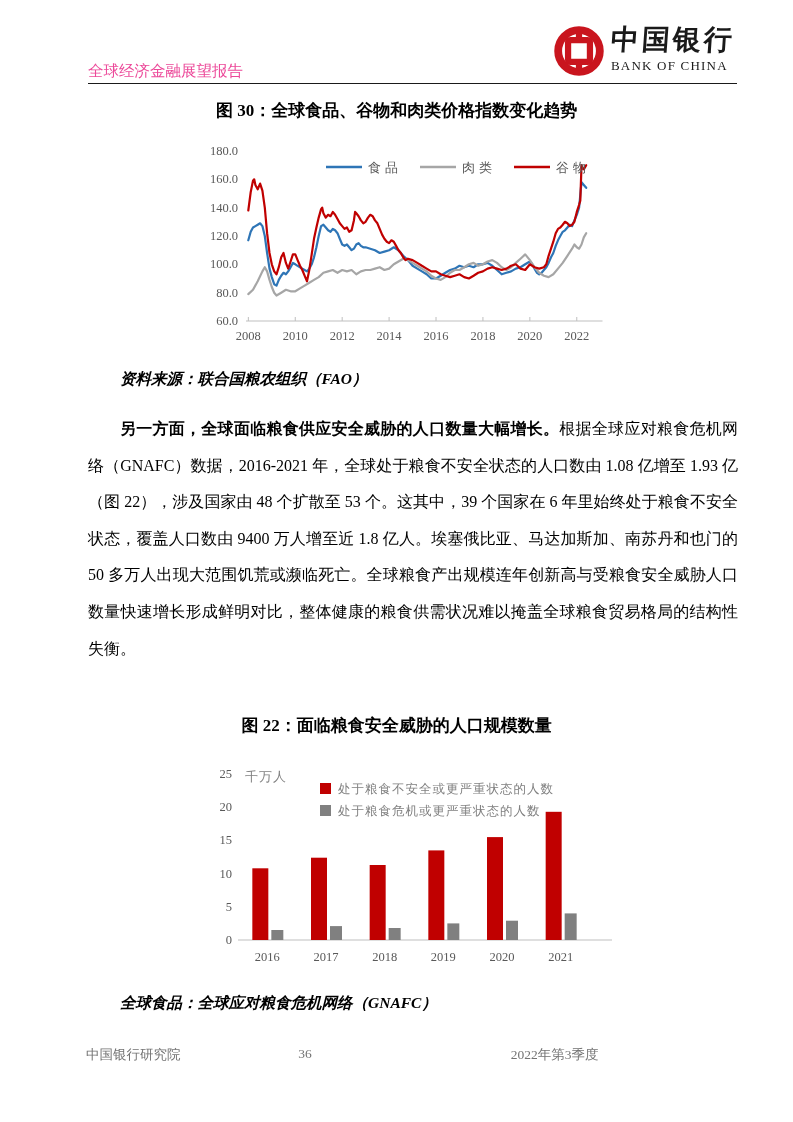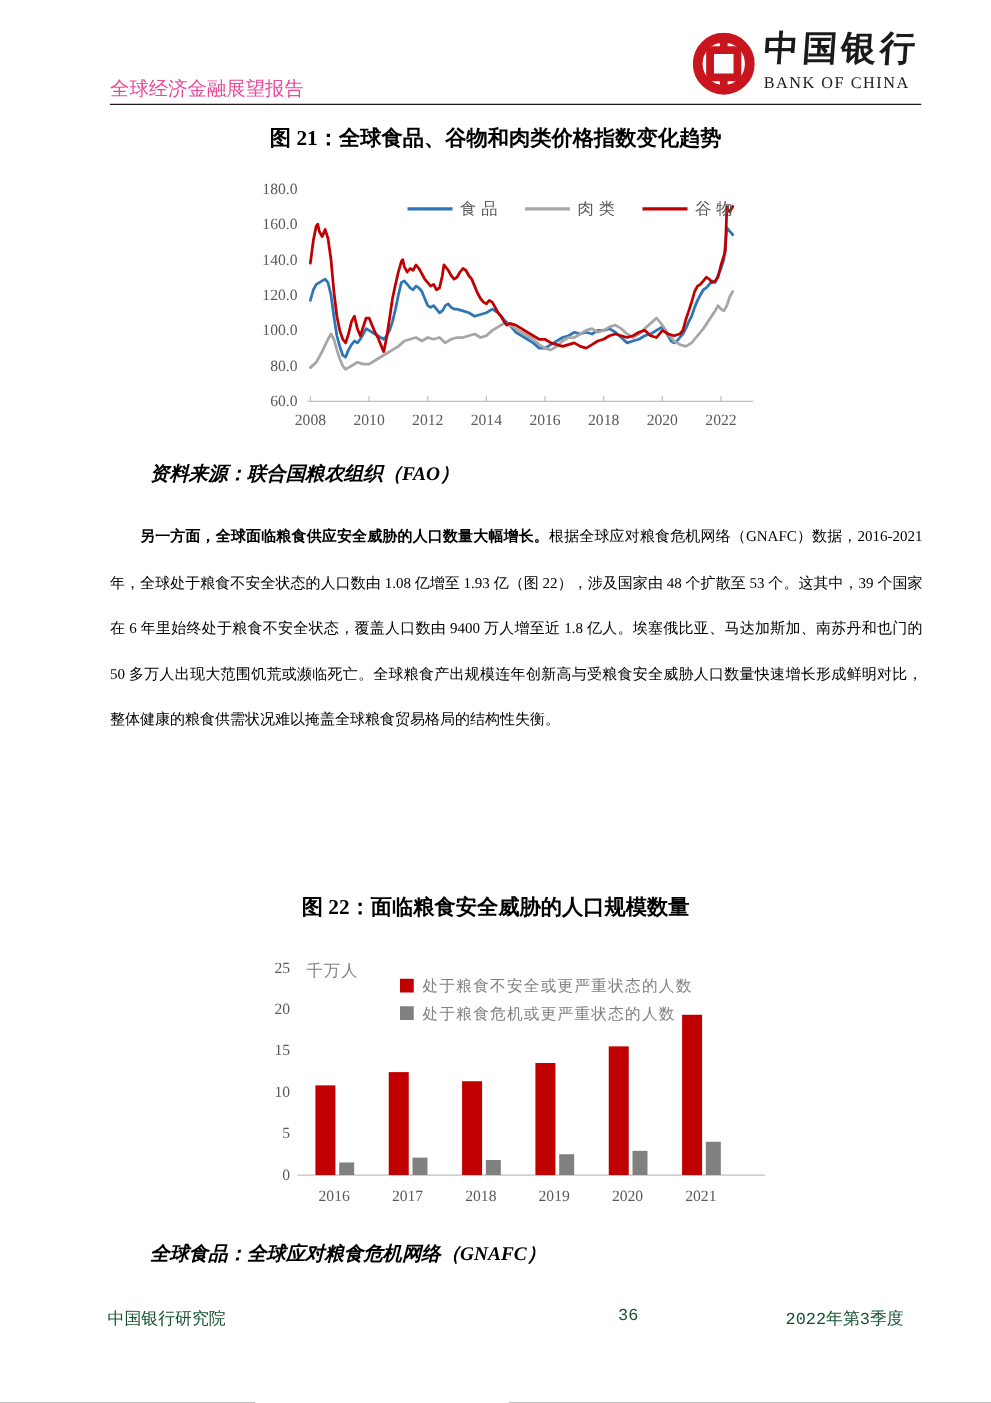--- a/index.html
+++ b/index.html
@@ -26,28 +26,28 @@
   .axisline{stroke:#bfbfbf;stroke-width:1;fill:none;}
   .legend1{font-family:"Liberation Serif","DejaVu Serif",serif;font-size:13px;fill:#595959;letter-spacing:4px;}
   .legend2{font-family:"Liberation Serif","DejaVu Serif",serif;font-size:12.5px;fill:#808080;letter-spacing:1px;}
   .unit{font-family:"Liberation Serif","DejaVu Serif",serif;font-size:13px;fill:#808080;letter-spacing:1px;}
   
   .source{position:absolute;left:120px;font-size:15.5px;font-weight:bold;margin:0;font-style:italic;}
   #source1{top:369px;}
   #source2{top:993px;}
   
   .body-para{position:absolute;left:88px;top:411px;width:650px;margin:0;
-             font-size:12px;line-height:36.6px;text-align:justify;text-indent:2em;
+             font-size:16px;line-height:36.6px;text-align:justify;text-indent:2em;
              text-justify:inter-ideograph;}
   .body-para .lead{font-weight:bold;}
   
-  .footer{position:absolute;left:86px;top:1046px;width:637px;display:flex;font-size:13.5px;color:#14532d;font-family:Liberation Mono, monospace;}
+  .footer{position:absolute;left:86px;top:1046px;width:637px;display:flex;font-size:13.5px;color:#737373;}
   .footer span{flex:1;}
-  .footer .f-center{text-align:right;}
-  .footer .f-right{text-align:right;}
+  .footer .f-center{text-align:left;}
+  .footer .f-right{text-align:left;}
 </style>
 </head>
 <body>
 
 <div class="page">
 
   <div class="header-title">全球经济金融展望报告</div>
   <div class="header-rule"></div>
 
   <div class="logo">
@@ -55,21 +55,21 @@
       <circle cx="24" cy="24" r="20" fill="none" stroke="#c9151e" stroke-width="7.5"></circle>
       <rect x="21" y="5" width="6" height="38" fill="#c9151e"></rect>
       <rect x="13.5" y="13.5" width="21" height="21" rx="2" fill="#ffffff" stroke="#c9151e" stroke-width="6"></rect>
     </svg>
     <div class="logo-text">
       <div class="logo-cn">中国银行</div>
       <div class="logo-en">BANK OF CHINA</div>
     </div>
   </div>
 
-  <h2 class="fig-title" id="fig21-title">图 21：全球食品、谷物和肉类价格指数变化趋势</h2>
+  <h2 class="fig-title" id="fig21-title">图 30：全球食品、谷物和肉类价格指数变化趋势</h2>
 
   <svg id="chart1" width="420" height="205">
       <text x="30" y="182" class="tick ty">60.0</text>
       <text x="30" y="153.66666666666669" class="tick ty">80.0</text>
       <text x="30" y="125.33333333333333" class="tick ty">100.0</text>
       <text x="30" y="97" class="tick ty">120.0</text>
       <text x="30" y="68.66666666666666" class="tick ty">140.0</text>
       <text x="30" y="40.33333333333333" class="tick ty">160.0</text>
       <text x="30" y="12" class="tick ty">180.0</text>
       <line x1="38" y1="178" x2="394.5" y2="178" class="axisline"></line>

